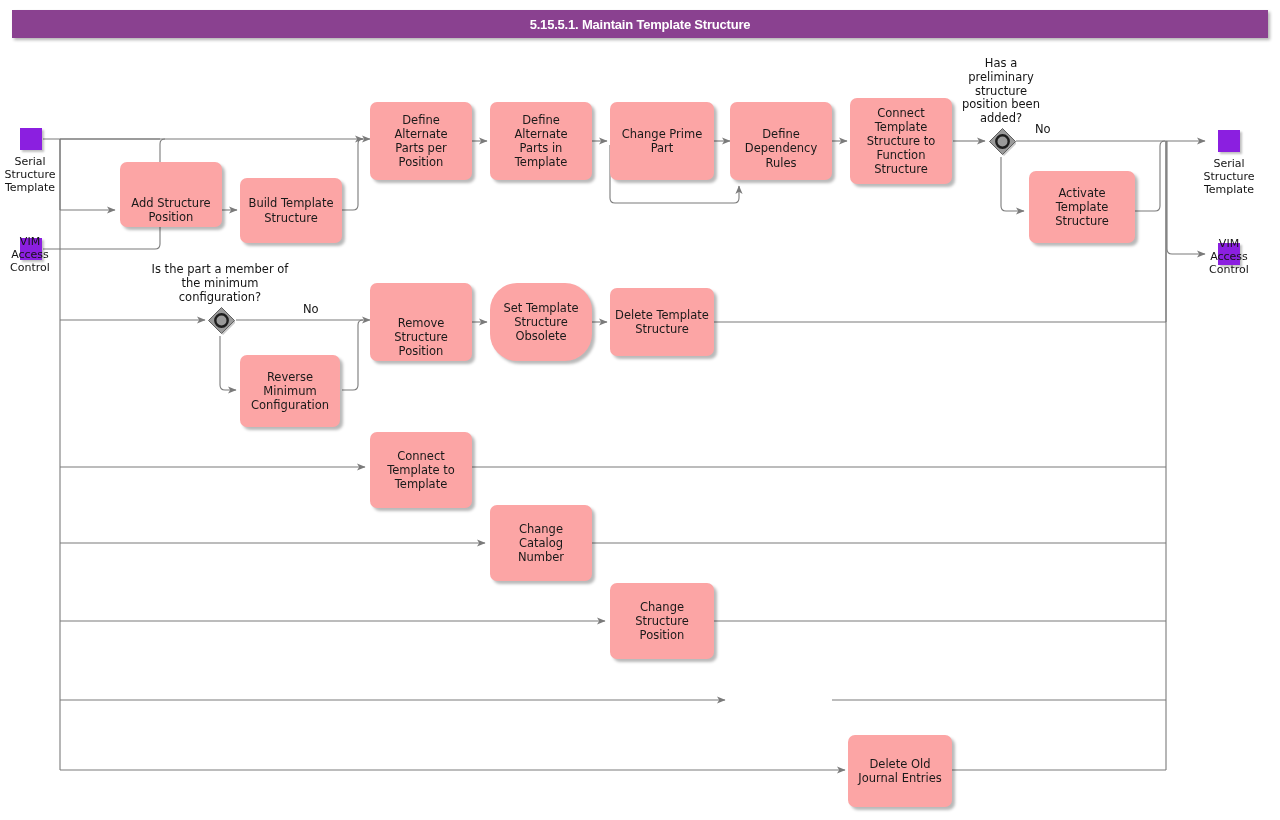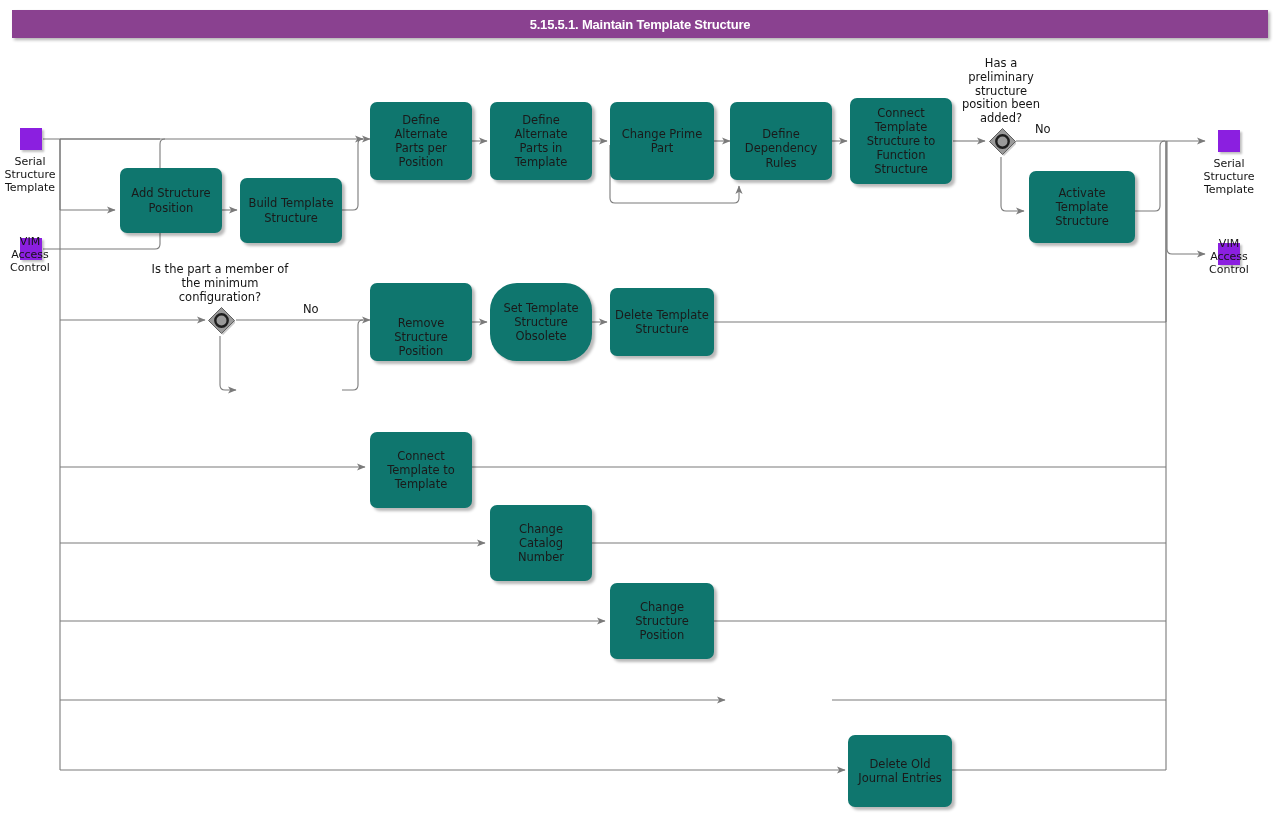--- a/index.html
+++ b/index.html
@@ -43,21 +43,21 @@
   
   #wires {
     position: absolute;
     left: 0; top: 0;
     width: 1280px; height: 820px;
     pointer-events: none;
   }
   
   .task {
     position: absolute;
-    background: #0f766e;
+    background: #fca5a5;
     border-radius: 7px;
     box-shadow: 3px 3px 3px rgba(0,0,0,0.28);
     display: flex;
     align-items: center;
     justify-content: center;
     text-align: center;
     box-sizing: border-box;
     padding: 3px 5px;
   }
   .task span {
@@ -204,21 +204,21 @@
   <div class="dataobj" style="left:1218px; top:130px;"></div>
   <div class="dataobj-label" style="left: 1195px; top: 158px; white-space: pre-line;">Serial
 Structure
 Template</div>
 
   <div class="dataobj" style="left:1218px; top:243px;"></div>
   <div class="dataobj-label" style="left: 1195px; top: 238px; white-space: pre-line;">VIM
 Access
 Control</div>
 
-  <div class="task" style="left:120px; top:168px; width:102px; height:65px;">
+  <div class="task" style="left:120px; top:162px; width:102px; height:65px;align-items:flex-end;">
     <span style="white-space: pre-line;">Add Structure
 Position</span>
   </div>
 
   <div class="task" style="left:240px; top:178px; width:102px; height:65px;">
     <span style="white-space: pre-line;">Build Template
 Structure</span>
   </div>
 
   <div class="task" style="left:370px; top:102px; width:102px; height:78px;">
@@ -251,20 +251,25 @@
 Function
 Structure</span>
   </div>
 
   <div class="task" style="left:1029px; top:171px; width:106px; height:72px;">
     <span style="white-space: pre-line;">Activate
 Template
 Structure</span>
   </div>
 
+  <div class="task" style="left:240px; top:355px; width:100px; height:72px;">
+    <span style="white-space: pre-line;">Reverse
+Minimum
+Configuration</span>
+  </div>
 
   <div class="task" style="left:370px; top:283px; width:102px; height:78px;align-items:flex-end;">
     <span style="white-space: pre-line;">Remove
 Structure
 Position</span>
   </div>
 
   <div class="task" style="left:490px; top:283px; width:102px; height:78px;border-radius:27px;">
     <span style="white-space: pre-line;">Set Template
 Structure

